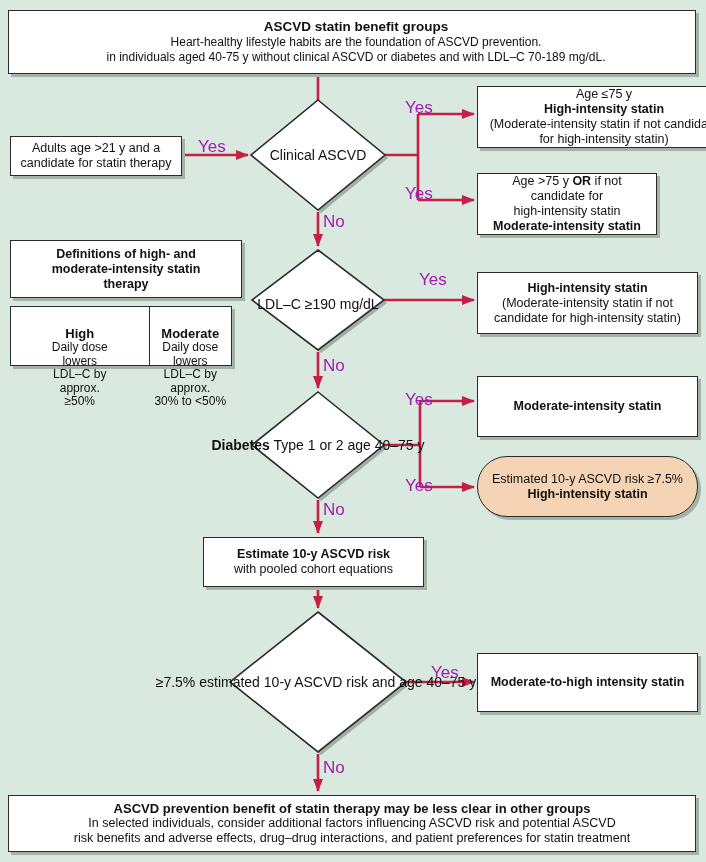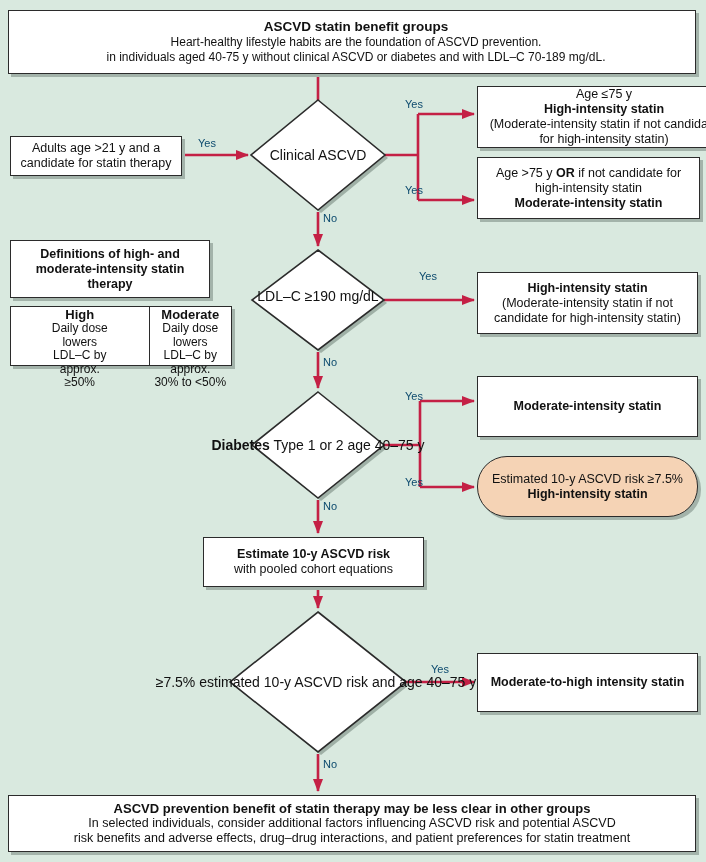--- a/index.html
+++ b/index.html
@@ -14,26 +14,26 @@
     display:flex;flex-direction:column;justify-content:center;
     text-align:center;font-size:12.5px;line-height:15px;padding:2px 6px;
   }
   .box .ln{display:block;}
   .bold{font-weight:bold;}
   .peach{background:#f5d3b5;}
   .dtext{
     position:absolute;z-index:3;transform:translate(-50%,-50%);
     font-size:14px;line-height:15px;text-align:center;white-space:nowrap;
   }
-  .edge-label{position:absolute;z-index:3;font-size:11px;color:#0c4a6e;}
+  .edge-label{position:absolute;z-index:3;font-size:17px;color:#a21caf;}
   .table{
     position:absolute;z-index:2;background:#fff;border:1.6px solid #2b2b2b;
     box-shadow:3px 3px 0 #a3b3aa;box-sizing:border-box;display:flex;
   }
-  .cell{flex:1;text-align:center;font-size:12px;line-height:13.5px;padding:0 0;margin-left:28px;}
+  .cell{flex:1;text-align:center;font-size:12px;line-height:13.5px;padding:19px 0;margin-left:28px;}
   .cell .hd{font-size:13px;line-height:15px;}
   .cell + .cell{border-left:1.4px solid #2b2b2b;}
   .hdr-title{font-size:13.5px;line-height:16px;}
   .body-ln{font-size:12px;line-height:15px;}
 </style>
 </head>
 <body>
 
 <div id="stage">
 
@@ -83,21 +83,21 @@
     <span class="ln hdr-title bold">ASCVD statin benefit groups</span>
     <span class="ln body-ln">Heart-healthy lifestyle habits are the foundation of ASCVD prevention.</span>
     <span class="ln body-ln">in individuals aged 40-75 y without clinical ASCVD or diabetes and with LDL–C 70-189 mg/dL.</span>
   </div>
 
   <div class="box" style="left:10px;top:136px;width:172px;height:40px;">
     <span class="ln">Adults age &gt;21 y and a</span>
     <span class="ln">candidate for statin therapy</span>
   </div>
 
-  <div class="box" style="left:10px;top:240px;width:200px;height:58px;">
+  <div class="box" style="left:10px;top:240px;width:232px;height:58px;">
     <span class="ln bold">Definitions of high- and</span>
     <span class="ln bold">moderate-intensity statin</span>
     <span class="ln bold">therapy</span>
   </div>
 
   <div class="table" style="left:10px;top:306px;width:222px;height:60px;">
     <div class="cell">
       <div class="hd bold">High</div>
       <div>Daily dose lowers</div>
       <div>LDL–C by approx.</div>
@@ -108,42 +108,42 @@
       <div>Daily dose lowers</div>
       <div>LDL–C by approx.</div>
       <div>30% to &lt;50%</div>
     </div>
   </div>
 
   <div class="dtext" style="left:318px;top:155px;">
     <span class="ln">Clinical</span>
     <span class="ln">ASCVD</span>
   </div>
-  <div class="dtext" style="left:318px;top:296px;">
+  <div class="dtext" style="left:318px;top:304px;">
     <span class="ln">LDL–C ≥190</span>
     <span class="ln">mg/dL</span>
   </div>
   <div class="dtext" style="left:318px;top:445px;">
     <span class="ln bold">Diabetes</span>
     <span class="ln">Type 1 or 2</span>
     <span class="ln">age 40–75 y</span>
   </div>
   <div class="dtext" style="left:316px;top:682px;text-align:left;">
     <span class="ln">≥7.5% estimated</span>
     <span class="ln">10-y ASCVD risk</span>
     <span class="ln">and age 40–75 y</span>
   </div>
 
   <div class="box" style="left:477px;top:86px;width:254px;height:62px;">
     <span class="ln">Age ≤75 y</span>
     <span class="ln bold">High-intensity statin</span>
     <span class="ln">(Moderate-intensity statin if not candidate for high-intensity statin)</span>
   </div>
 
-  <div class="box" style="left:477px;top:157px;width:223px;height:62px;">
+  <div class="box" style="left:477px;top:173px;width:180px;height:62px;">
     <span class="ln"><span>Age &gt;75 y </span><span class="bold">OR</span><span> if not candidate for</span></span>
     <span class="ln">high-intensity statin</span>
     <span class="ln bold">Moderate-intensity statin</span>
   </div>
 
   <div class="box" style="left:477px;top:272px;width:221px;height:62px;">
     <span class="ln bold">High-intensity statin</span>
     <span class="ln">(Moderate-intensity statin if not candidate for high-intensity statin)</span>
   </div>
 

